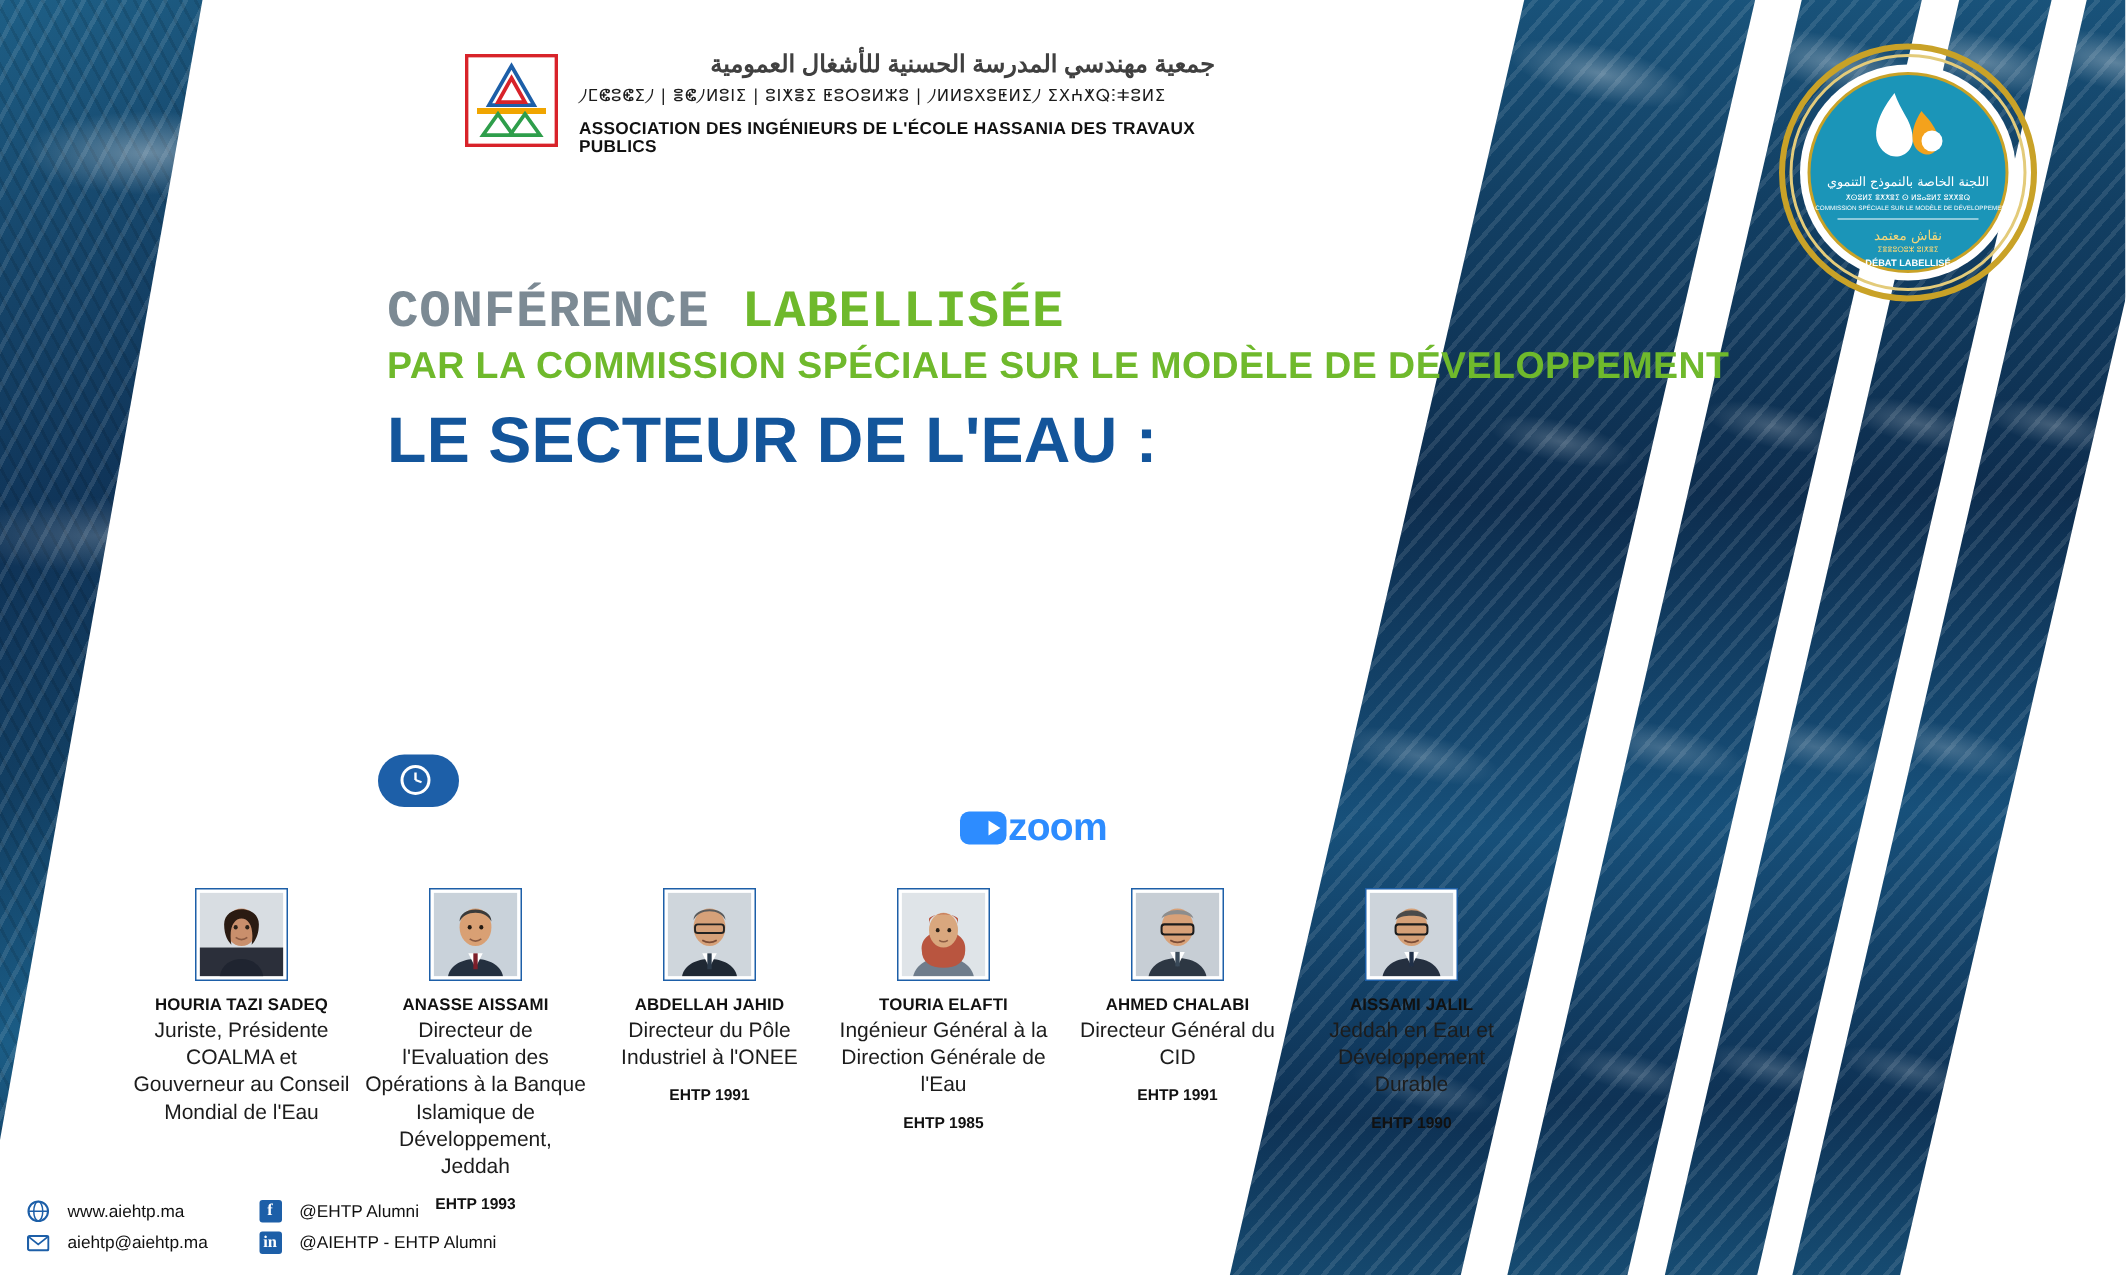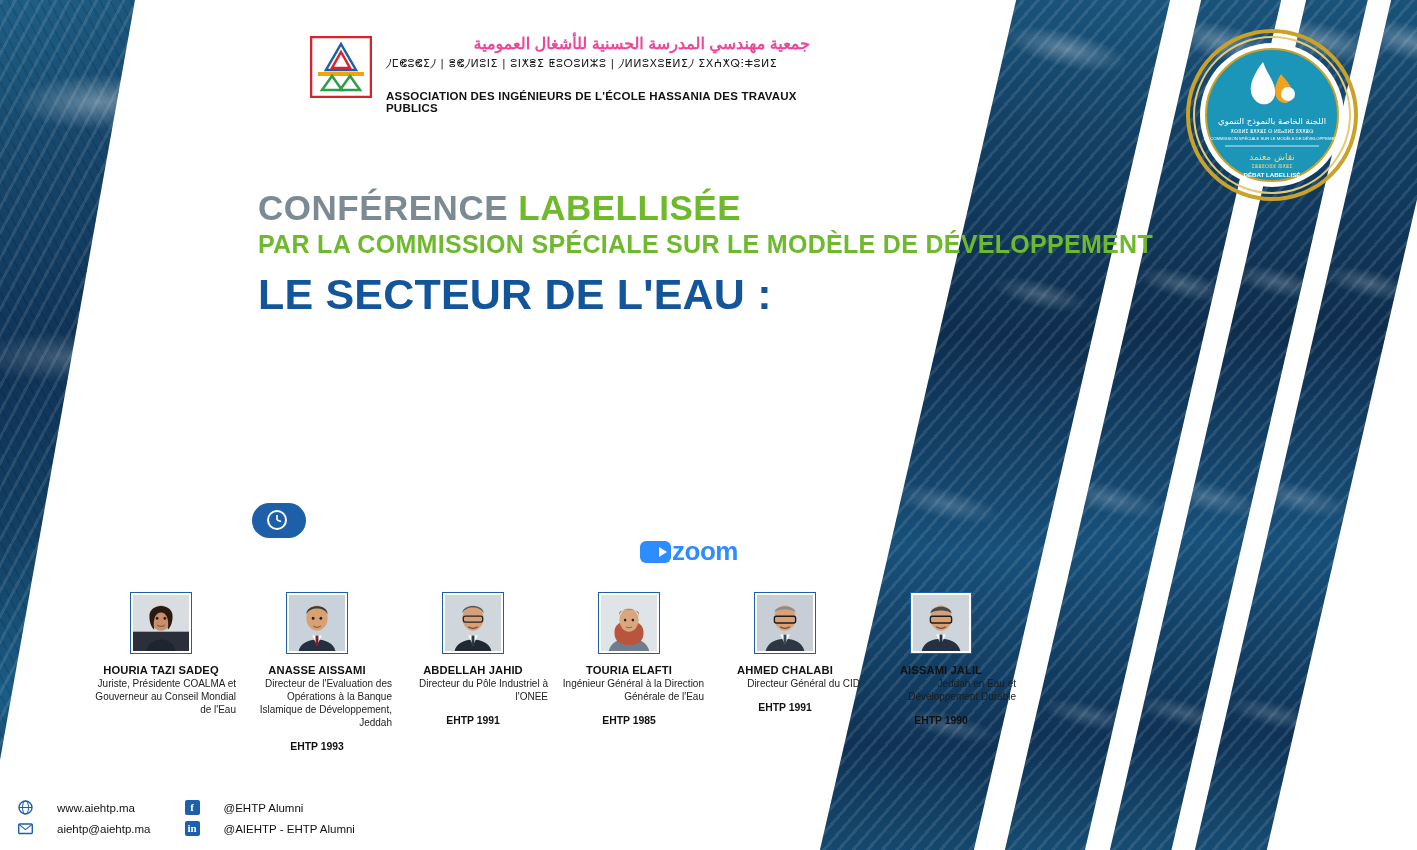--- a/index.html
+++ b/index.html
@@ -66,41 +66,41 @@
   .stripe.s4 { left: 1405px; width: 70px; }
 
   
   .assoc-header {
     position: absolute; left: 310px; top: 32px; width: 500px;
     display: flex; align-items: flex-start; gap: 14px;
   }
   .assoc-logo { width: 62px; height: 62px; flex: 0 0 62px; margin-top: 4px; }
   .assoc-text { padding-top: 2px; }
   .assoc-ar {
-    font-size: 16px; font-weight: bold; color: #ec4899; letter-spacing: 1.5px;
+    font-size: 16px; font-weight: bold; color: #404040; letter-spacing: 1.5px;
     direction: rtl; text-align: right; line-height: 1.2;
   }
   .assoc-tif {
     font-size: 11px; color: #1b1b1b; letter-spacing: 0.5px; margin-top: 4px;
     font-family: "DejaVu Sans", sans-serif;
   }
   .assoc-fr {
-    font-size: 11.5px; font-weight: bold; color: #111; letter-spacing: 0.2px; margin-top: 20px;
+    font-size: 11.5px; font-weight: bold; color: #111; letter-spacing: 0.2px; margin-top: 10px;
   }
 
   
   .seal {
     position: absolute; right: 57px; top: 28px; width: 175px; height: 175px;
   }
 
   
   .conf-line1 {
     position: absolute; left: 258px; top: 188px;
     font-size: 35px; font-weight: bold; letter-spacing: 0.5px; color: #6fb92c;
-    font-family: Liberation Sans, sans-serif;
+    font-family: Liberation Mono, monospace;
   }
   .conf-line1 .grey { color: #7c8a94; font-weight: bold; }
   .conf-line2 {
     position: absolute; left: 258px; top: 230px;
     font-size: 25px; font-weight: bold; letter-spacing: 0.3px; color: #6fb92c;
   }
   .main-title {
     position: absolute; left: 258px; top: 270px;
     font-size: 43px; font-weight: bold; color: #13559b; letter-spacing: 0.2px;
   }
@@ -142,30 +142,30 @@
   }
   .speaker { width: 150px; text-align: center; }
   .ph-frame {
     width: 62px; height: 62px; margin: 0 auto;
     border: 1.5px solid #1d5fa8; padding: 2px; background: #fff;
   }
   .ph { width: 100%; height: 100%; overflow: hidden; position: relative; }
   .sp-name {
     margin-top: 10px; font-size: 11.2px; font-weight: bold; color: #111; letter-spacing: 0.1px;
   }
-  .sp-role { font-size: 10px; color: #1c1c1c; line-height: 1.3; margin-top: 1px; text-align: right; }
+  .sp-role { font-size: 14px; color: #1c1c1c; line-height: 1.3; margin-top: 1px; }
   .sp-class { font-size: 10.4px; font-weight: bold; color: #111; margin-top: 12px; }
 
   
   .footer {
     position: absolute; left: 18px; bottom: 14px;
     display: flex; gap: 34px; align-items: flex-start;
   }
   .fcol { display: flex; flex-direction: column; gap: 6px; }
-  .frow { display: flex; align-items: center; gap: 24px; font-size: 11.5px; color: #111; }
+  .frow { display: flex; align-items: center; gap: 12px; font-size: 11.5px; color: #111; }
   .fi { width: 15px; height: 15px; flex: 0 0 15px; }
   .fi-sq { background: #1d5fa8; border-radius: 2px; position: relative; color: #fff;
            font-size: 11px; font-weight: bold; text-align: center; line-height: 15px;
            font-family: "Liberation Serif", serif; }
 </style>
 </head>
 <body>
 
 <div id="poster">
 

